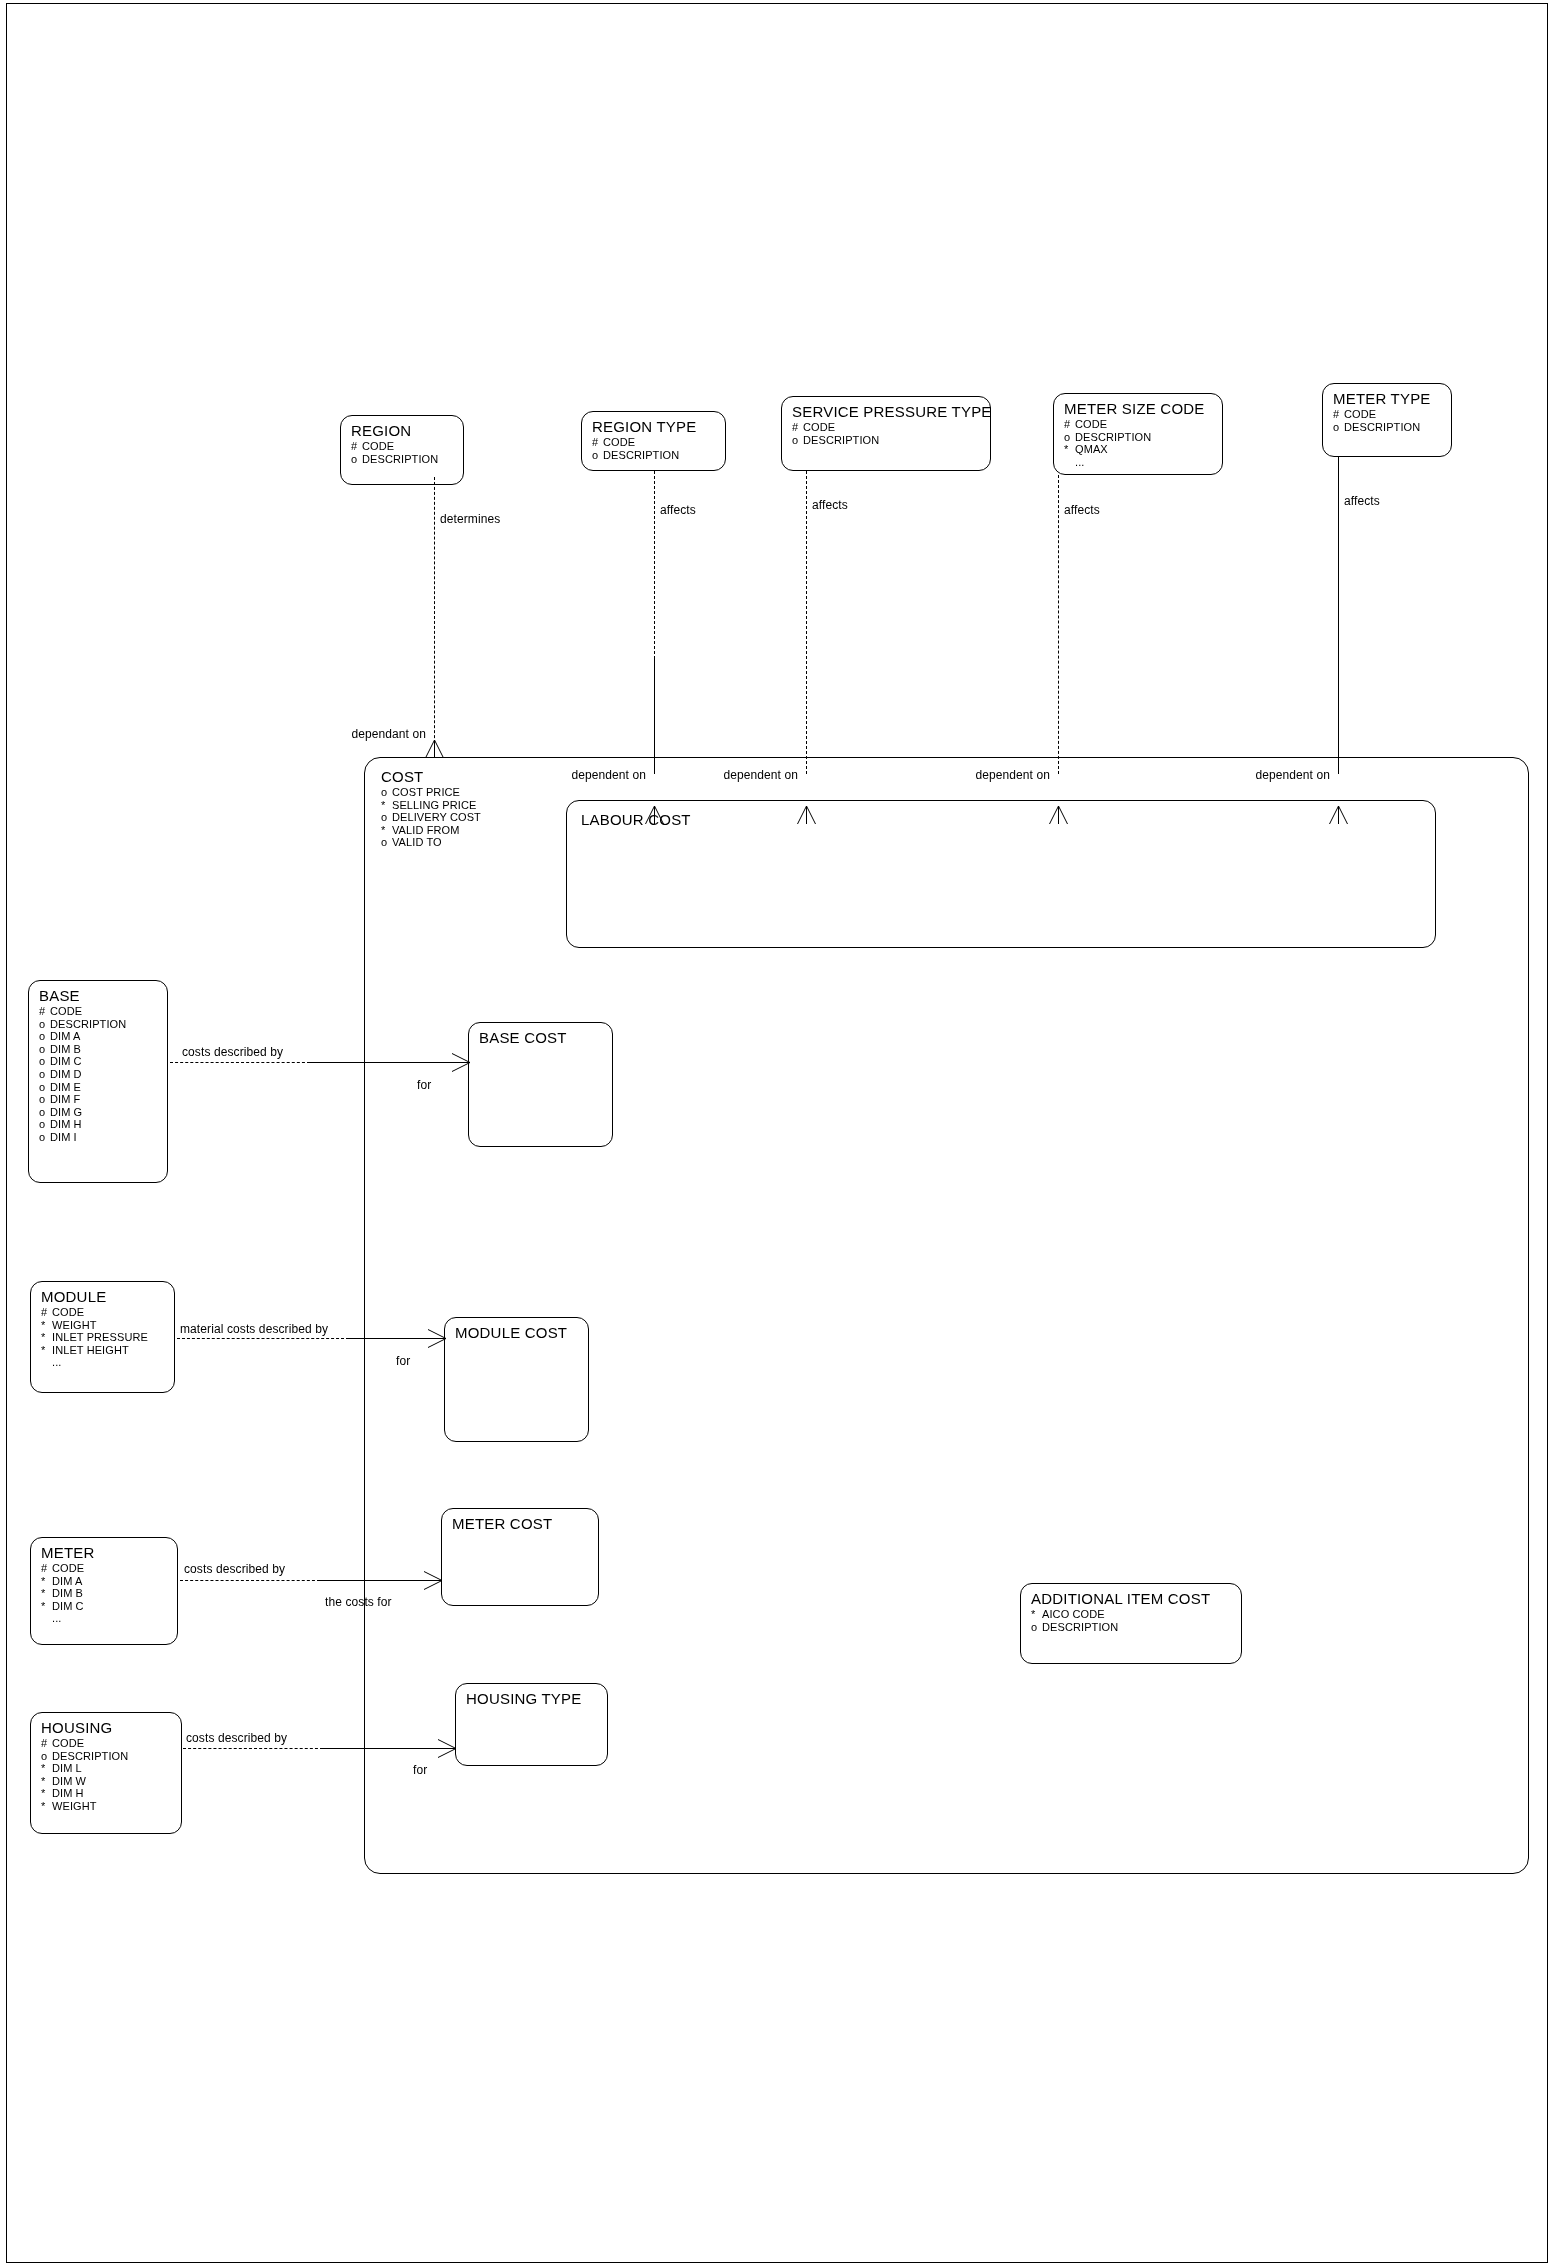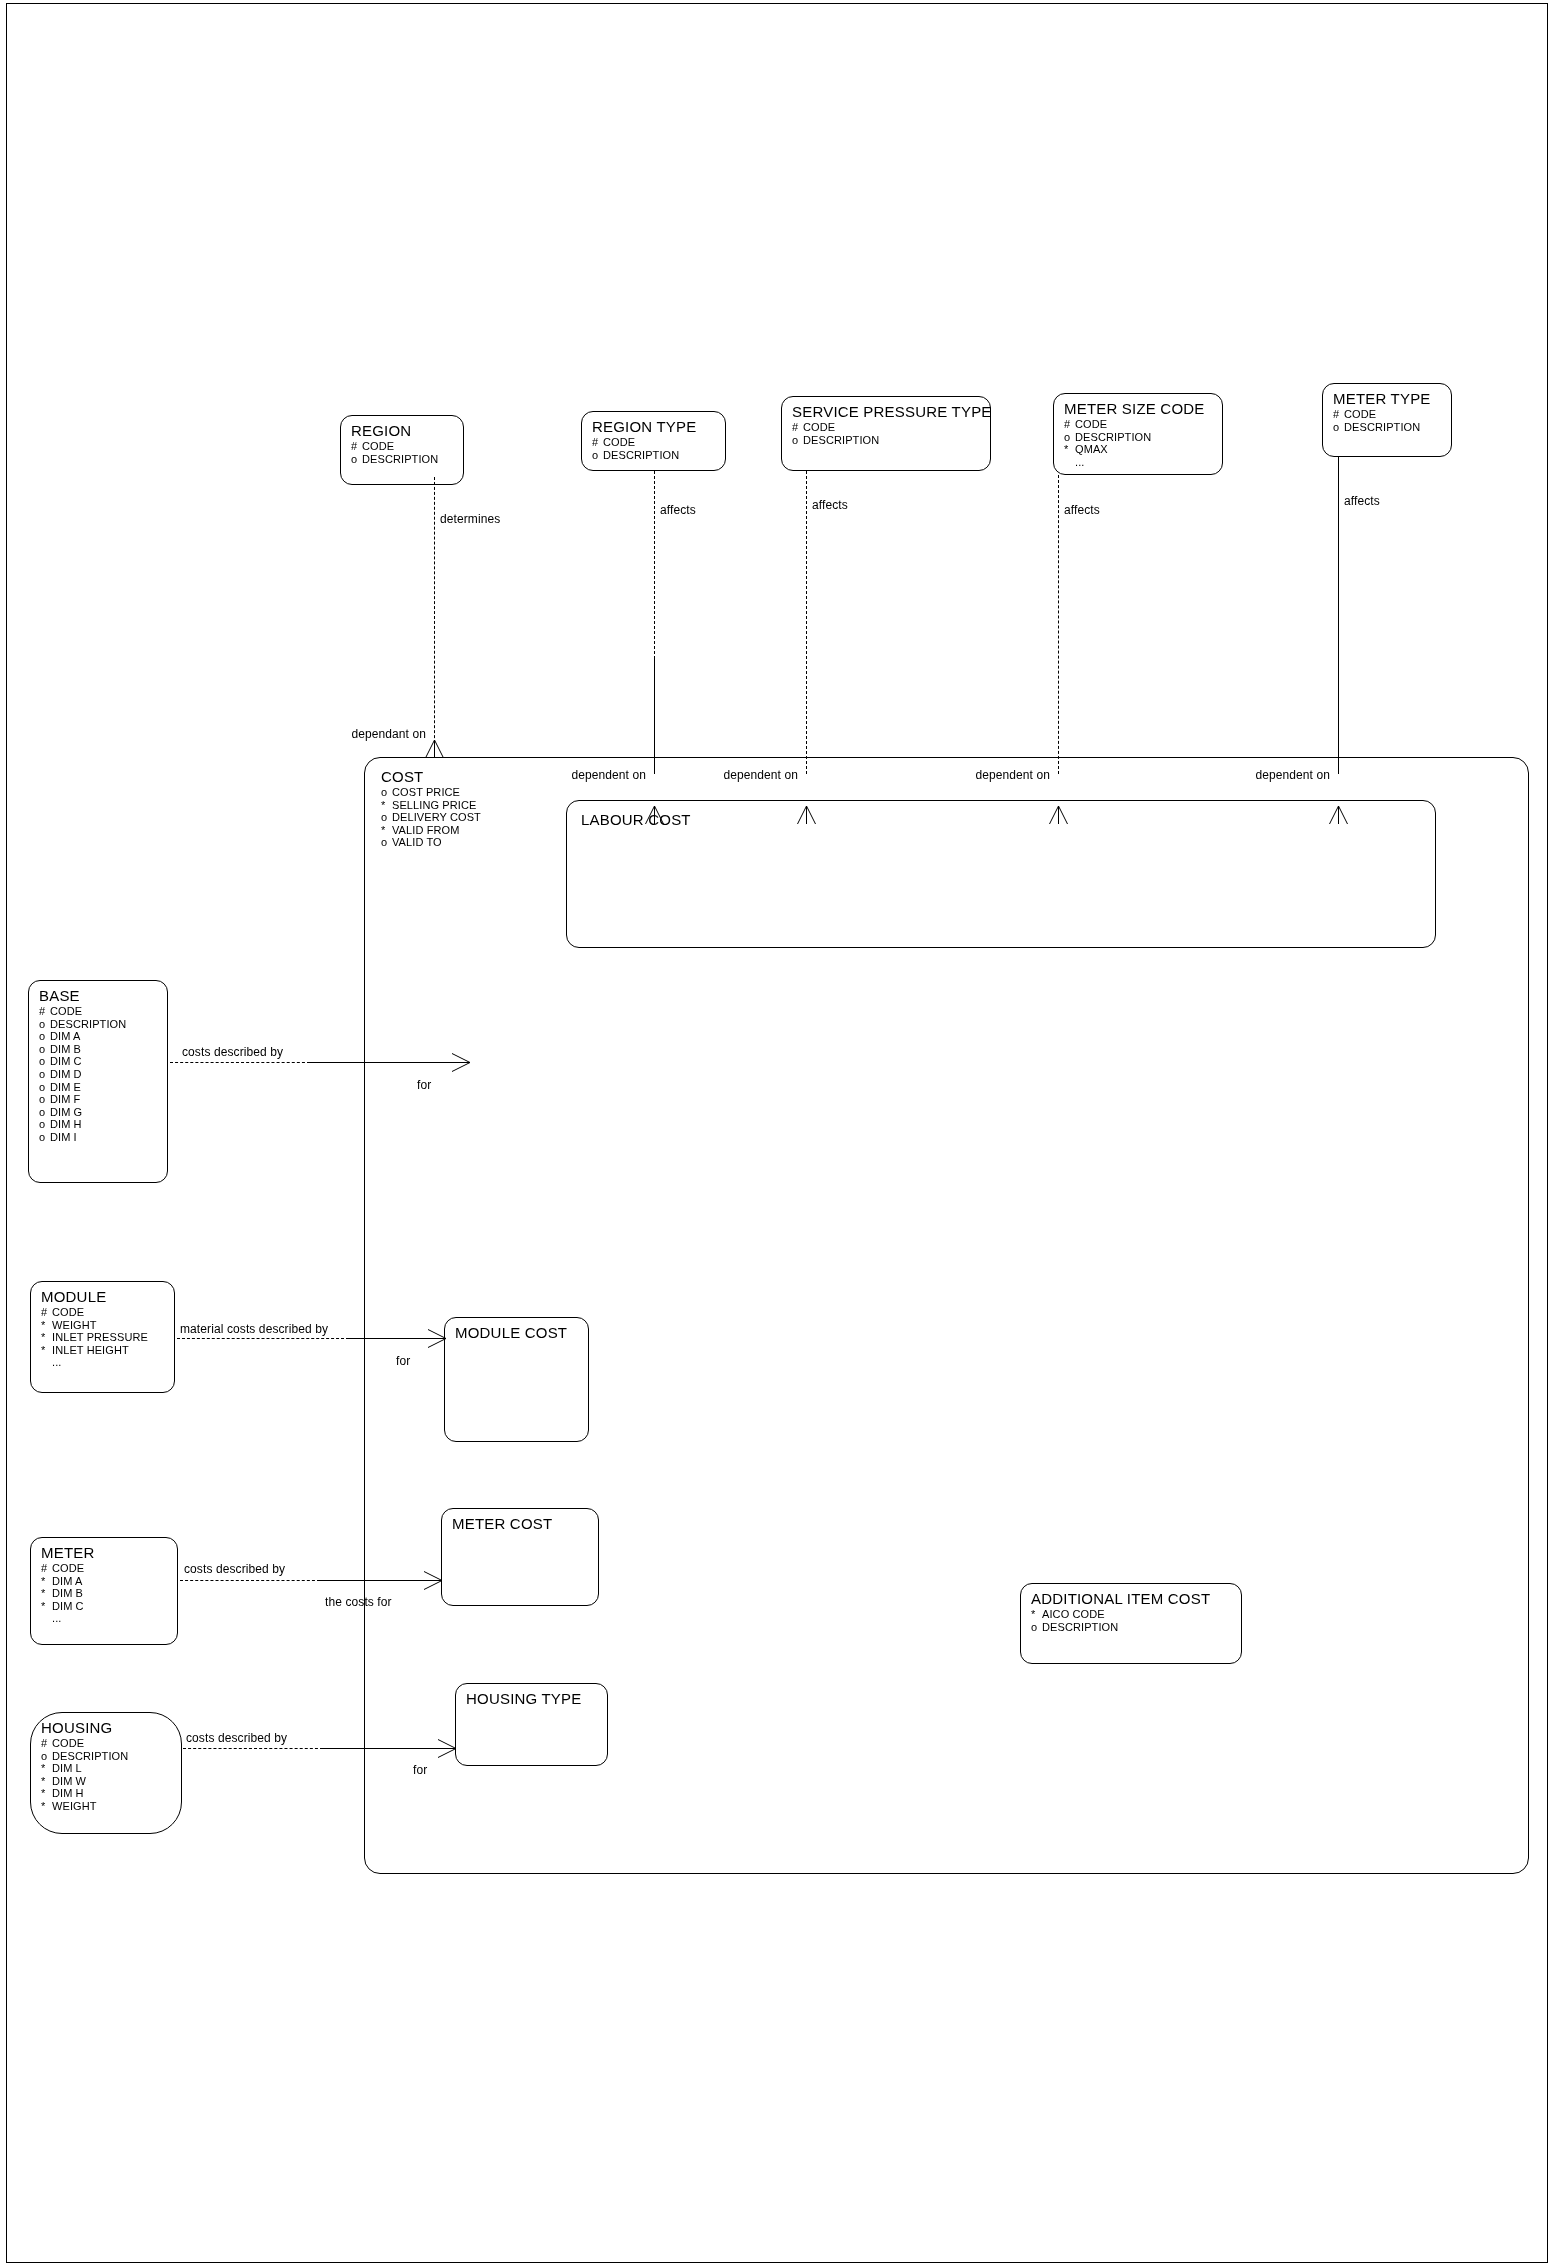--- a/index.html
+++ b/index.html
@@ -224,20 +224,23 @@
   <div class="hline dash" style="left:170px; top:1062px; width:140px;"></div>
   <div class="hline" style="left:310px; top:1062px; width:153px;"></div>
   <div class="rel-label" style="left:182px; top:1045px;">costs described by</div>
   <div class="rel-label" style="left:417px; top:1078px;">for</div>
   <div class="crow" style="left:452px; top:1052px;">
     <svg width="19" height="21" viewBox="0 0 19 21">
         <path d="M18 10.5 L0 1.5 M18 10.5 L0 10.5 M18 10.5 L0 19.5" stroke="#000" stroke-width="1" fill="none"></path>
       </svg>
   </div>
 
+  <div class="entity" style="left:468px; top:1022px; width:145px; height:125px;">
+    <div class="ename">BASE COST</div>
+  </div>
 
   <div class="entity" style="left:30px; top:1281px; width:145px; height:112px;">
     <div class="ename">MODULE</div>
     <div class="attrs">
       <div class="attr"><span class="mark">#</span><span>CODE</span></div>
       <div class="attr"><span class="mark">*</span><span>WEIGHT</span></div>
       <div class="attr"><span class="mark">*</span><span>INLET PRESSURE</span></div>
       <div class="attr"><span class="mark">*</span><span>INLET HEIGHT</span></div>
       <div class="attr"><span class="mark"></span><span>...</span></div>
     </div>
@@ -275,21 +278,21 @@
   <div class="crow" style="left:424px; top:1570px;">
     <svg width="19" height="21" viewBox="0 0 19 21">
         <path d="M18 10.5 L0 1.5 M18 10.5 L0 10.5 M18 10.5 L0 19.5" stroke="#000" stroke-width="1" fill="none"></path>
       </svg>
   </div>
 
   <div class="entity" style="left:441px; top:1508px; width:158px; height:98px;">
     <div class="ename">METER COST</div>
   </div>
 
-  <div class="entity" style="left:30px; top:1712px; width:152px; height:122px;border-radius:32px;">
+  <div class="entity" style="left:30px; top:1712px; width:152px; height:122px;">
     <div class="ename">HOUSING</div>
     <div class="attrs">
       <div class="attr"><span class="mark">#</span><span>CODE</span></div>
       <div class="attr"><span class="mark">o</span><span>DESCRIPTION</span></div>
       <div class="attr"><span class="mark">*</span><span>DIM L</span></div>
       <div class="attr"><span class="mark">*</span><span>DIM W</span></div>
       <div class="attr"><span class="mark">*</span><span>DIM H</span></div>
       <div class="attr"><span class="mark">*</span><span>WEIGHT</span></div>
     </div>
   </div>

